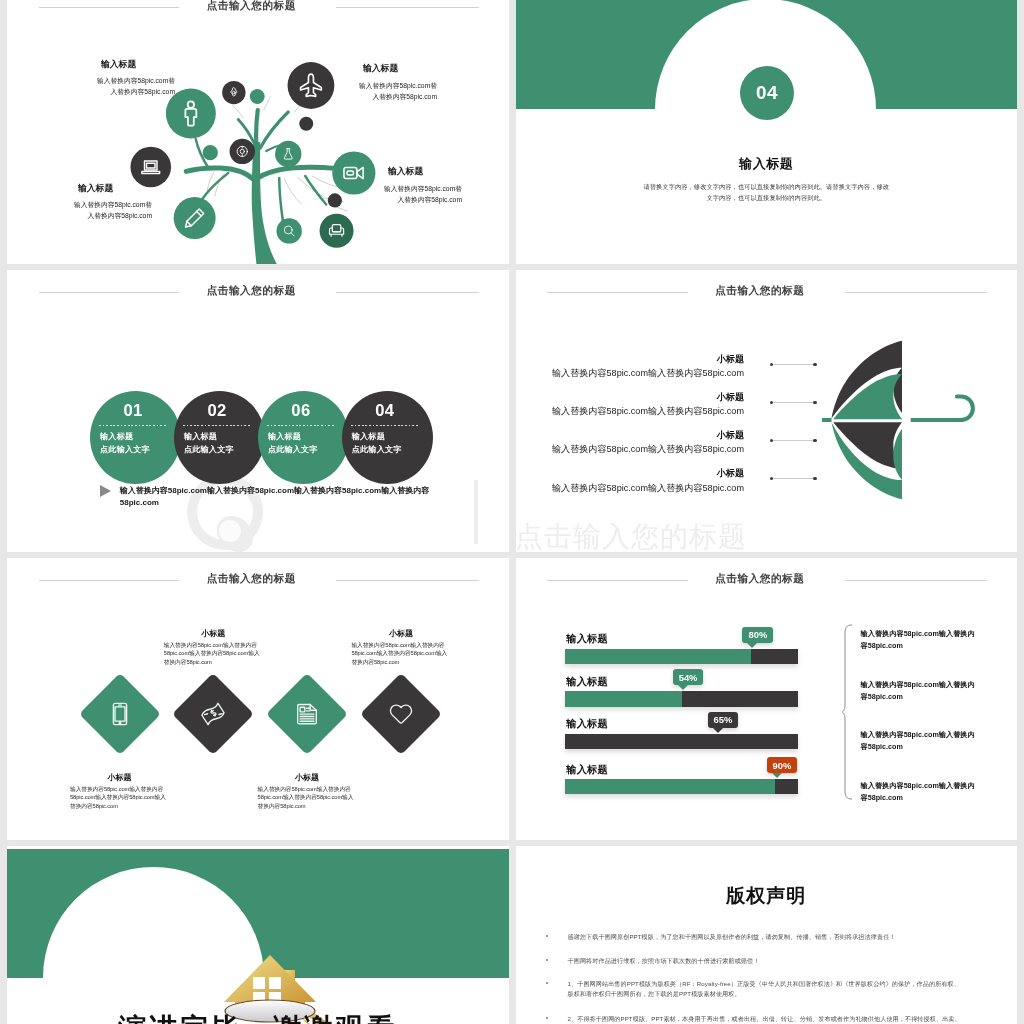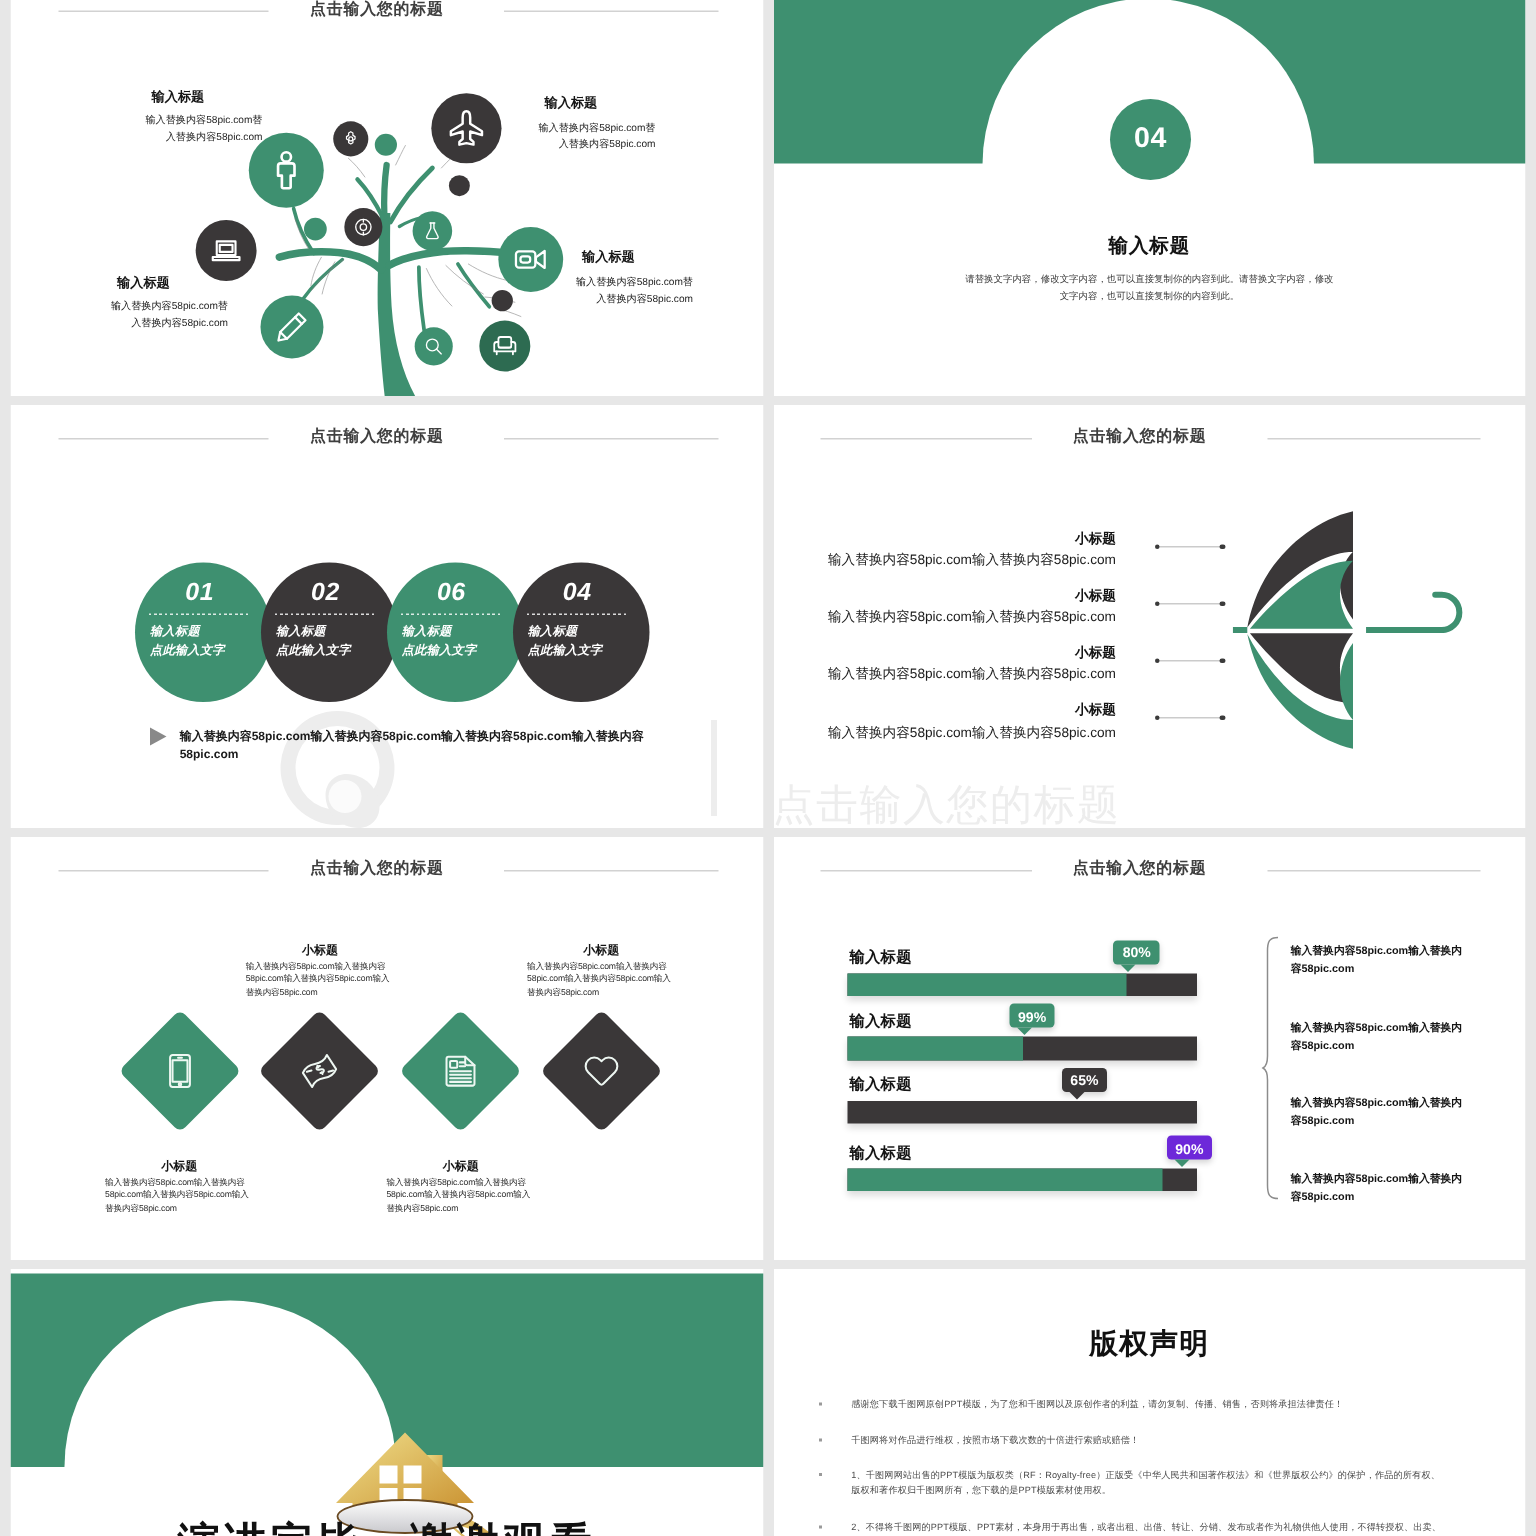--- a/index.html
+++ b/index.html
@@ -30,21 +30,21 @@
      border-radius:50%;background:#fff;}
   .sd-circle{position:absolute;left:224.5px;top:84px;width:54px;height:54px;border-radius:50%;
      background:#3e9070;color:#fff;display:flex;align-items:center;justify-content:center;
      font-size:19px;font-weight:bold;letter-spacing:.5px;}
   .sd-head{position:absolute;left:0;right:0;top:173px;text-align:center;
      font-size:13px;font-weight:bold;color:#131313;letter-spacing:.6px;}
   .sd-desc{position:absolute;left:0;right:0;top:198.5px;text-align:center;
      font-size:6.3px;color:#3a3a3a;line-height:11px;}
 
   
-  .circ-row{position:absolute;left:0;top:0;width:100%;height:100%;font-style:italic;}
+  .circ-row{position:absolute;left:0;top:16px;width:100%;height:100%;}
   .circ{position:absolute;width:91px;height:93px;border-radius:50%;}
   .circ .num{position:absolute;left:33.6px;top:13.2px;font-size:16.6px;font-weight:bold;
      color:#fff;letter-spacing:.4px;line-height:13px;}
   .circ .dash{position:absolute;left:9.3px;top:33.9px;width:67.3px;height:1.3px;
      background:repeating-linear-gradient(to right,rgba(255,255,255,.82) 0 1.8px,rgba(255,255,255,0) 1.8px 3.6px);}
   .circ .t1{position:absolute;left:10.2px;top:42.4px;font-size:8.1px;font-weight:bold;
      color:#fff;letter-spacing:.2px;line-height:8.1px;}
   .circ .t2{position:absolute;left:10.2px;top:55.6px;font-size:8.1px;font-weight:bold;
      color:#fff;letter-spacing:.2px;line-height:8.1px;}
   .circ-foot{position:absolute;left:92.8px;top:214.5px;width:330px;}
@@ -502,34 +502,34 @@
         </div>
         <div class="callout" style="left:226.98000000000002px;top:68.7px;background:#3e9070">
           <span>80%</span>
           <span class="arw" style="left:5px;border-top:5px solid #3e9070"></span>
         </div>
         <div class="bar-lab" style="left:50.8px;top:118.80000000000001px">输入标题</div>
         <div class="bar-track" style="left:49.9px;top:133.3px;width:232.6px">
           <div class="bar-fill" style="width:116.3px;background:#3e9070"></div>
         </div>
         <div class="callout" style="left:157.2px;top:111.30000000000001px;background:#3e9070">
-          <span>99%</span>
+          <span>54%</span>
           <span class="arw" style="left:5px;border-top:5px solid #3e9070"></span>
         </div>
         <div class="bar-lab" style="left:50.8px;top:161px">输入标题</div>
         <div class="bar-track" style="left:49.9px;top:175.5px;width:232.6px"></div>
         <div class="callout" style="left:192.09px;top:153.5px;background:#3a3738">
           <span>65%</span>
           <span class="arw" style="left:5px;border-top:5px solid #3a3738"></span>
         </div>
         <div class="bar-lab" style="left:50.8px;top:206.7px">输入标题</div>
         <div class="bar-track" style="left:49.9px;top:221.2px;width:232.6px">
           <div class="bar-fill" style="width:209.34px;background:#3e9070"></div>
         </div>
-        <div class="callout" style="left:262px;top:199.2px;background:#6d28d9">
+        <div class="callout" style="left:251px;top:199.2px;background:#c2410c">
           <span>90%</span>
           <span class="arw" style="left:5px;border-top:5px solid #3e9070"></span>
         </div>
       </div>
     <svg class="brace" width="14" height="176" viewBox="0 0 14 176">
       <path d="M11 1 C 5 1 4 4 4 10 L 4 80 C 4 85 3 87 1 88 C 3 89 4 91 4 96 L 4 166 C 4 172 5 175 11 175" fill="none" stroke="#8c8c8c" stroke-width="1"></path>
     </svg>
     <div class="notes">
         <div class="note" style="left:345px;top:70px">输入替换内容58pic.com输入替换内容58pic.com</div>
         <div class="note" style="left:345px;top:120.5px">输入替换内容58pic.com输入替换内容58pic.com</div>

